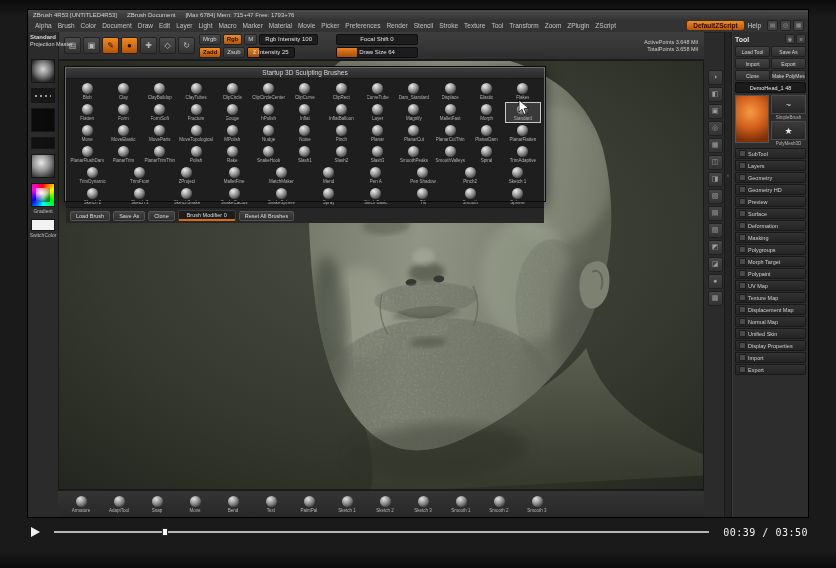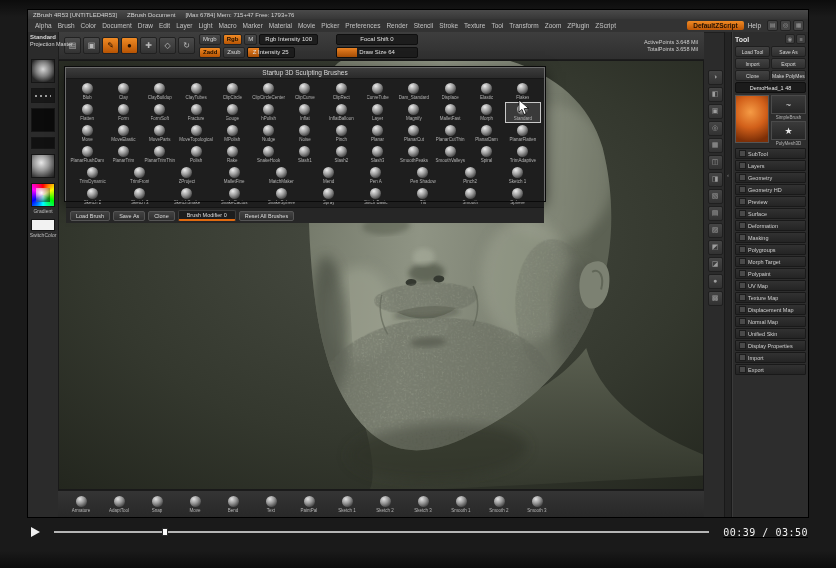--- a/index.html
+++ b/index.html
@@ -92,21 +92,21 @@
   .sec-dot{width:5px;height:5px;background:#4a4a4a;border:1px solid #1c1c1c;margin-right:2px;}
   .sec-label{font-size:5.5px;color:#d0d0d0;white-space:nowrap;}
 
   
   .tray{position:absolute;left:30px;top:480px;width:646px;height:27px;background:linear-gradient(#343434,#282828);border-top:1px solid #1b1b1b;display:flex;align-items:center;padding:0 8px;gap:8px;box-sizing:border-box;}
   .tray-item{display:flex;flex-direction:column;align-items:center;width:30px;}
   .tray-sphere{width:11px;height:11px;border-radius:50%;background:radial-gradient(circle at 35% 28%,#e2e2e2,#999 40%,#444 78%);}
   .tray-label{font-size:4.5px;color:#b5b5b5;white-space:nowrap;margin-top:1px;}
 
   
-  .controls{position:absolute;left:28px;top:523px;width:780px;height:18px;display:flex;align-items:center;text-decoration:underline;}
+  .controls{position:absolute;left:28px;top:523px;width:780px;height:18px;display:flex;align-items:center;}
   .play-btn{width:14px;height:14px;position:relative;cursor:pointer;}
   .play-btn::before{content:"";position:absolute;left:3px;top:2px;border-left:9px solid #f0f0f0;border-top:5px solid transparent;border-bottom:5px solid transparent;}
   .progress{flex:1;position:relative;height:10px;margin:0 14px 0 12px;cursor:pointer;}
   .progress .track{position:absolute;left:0;right:0;top:4px;height:2px;background:#b5b5b5;}
   .progress .handle{position:absolute;top:1px;width:6px;height:8px;background:#fdfdfd;border:1px solid #2a2a2a;box-sizing:border-box;}
   .time{font-family:"DejaVu Sans Mono",monospace;font-size:10px;color:#f2f2f2;letter-spacing:.5px;white-space:nowrap;}
 </style>
 </head>
 <body>
 

